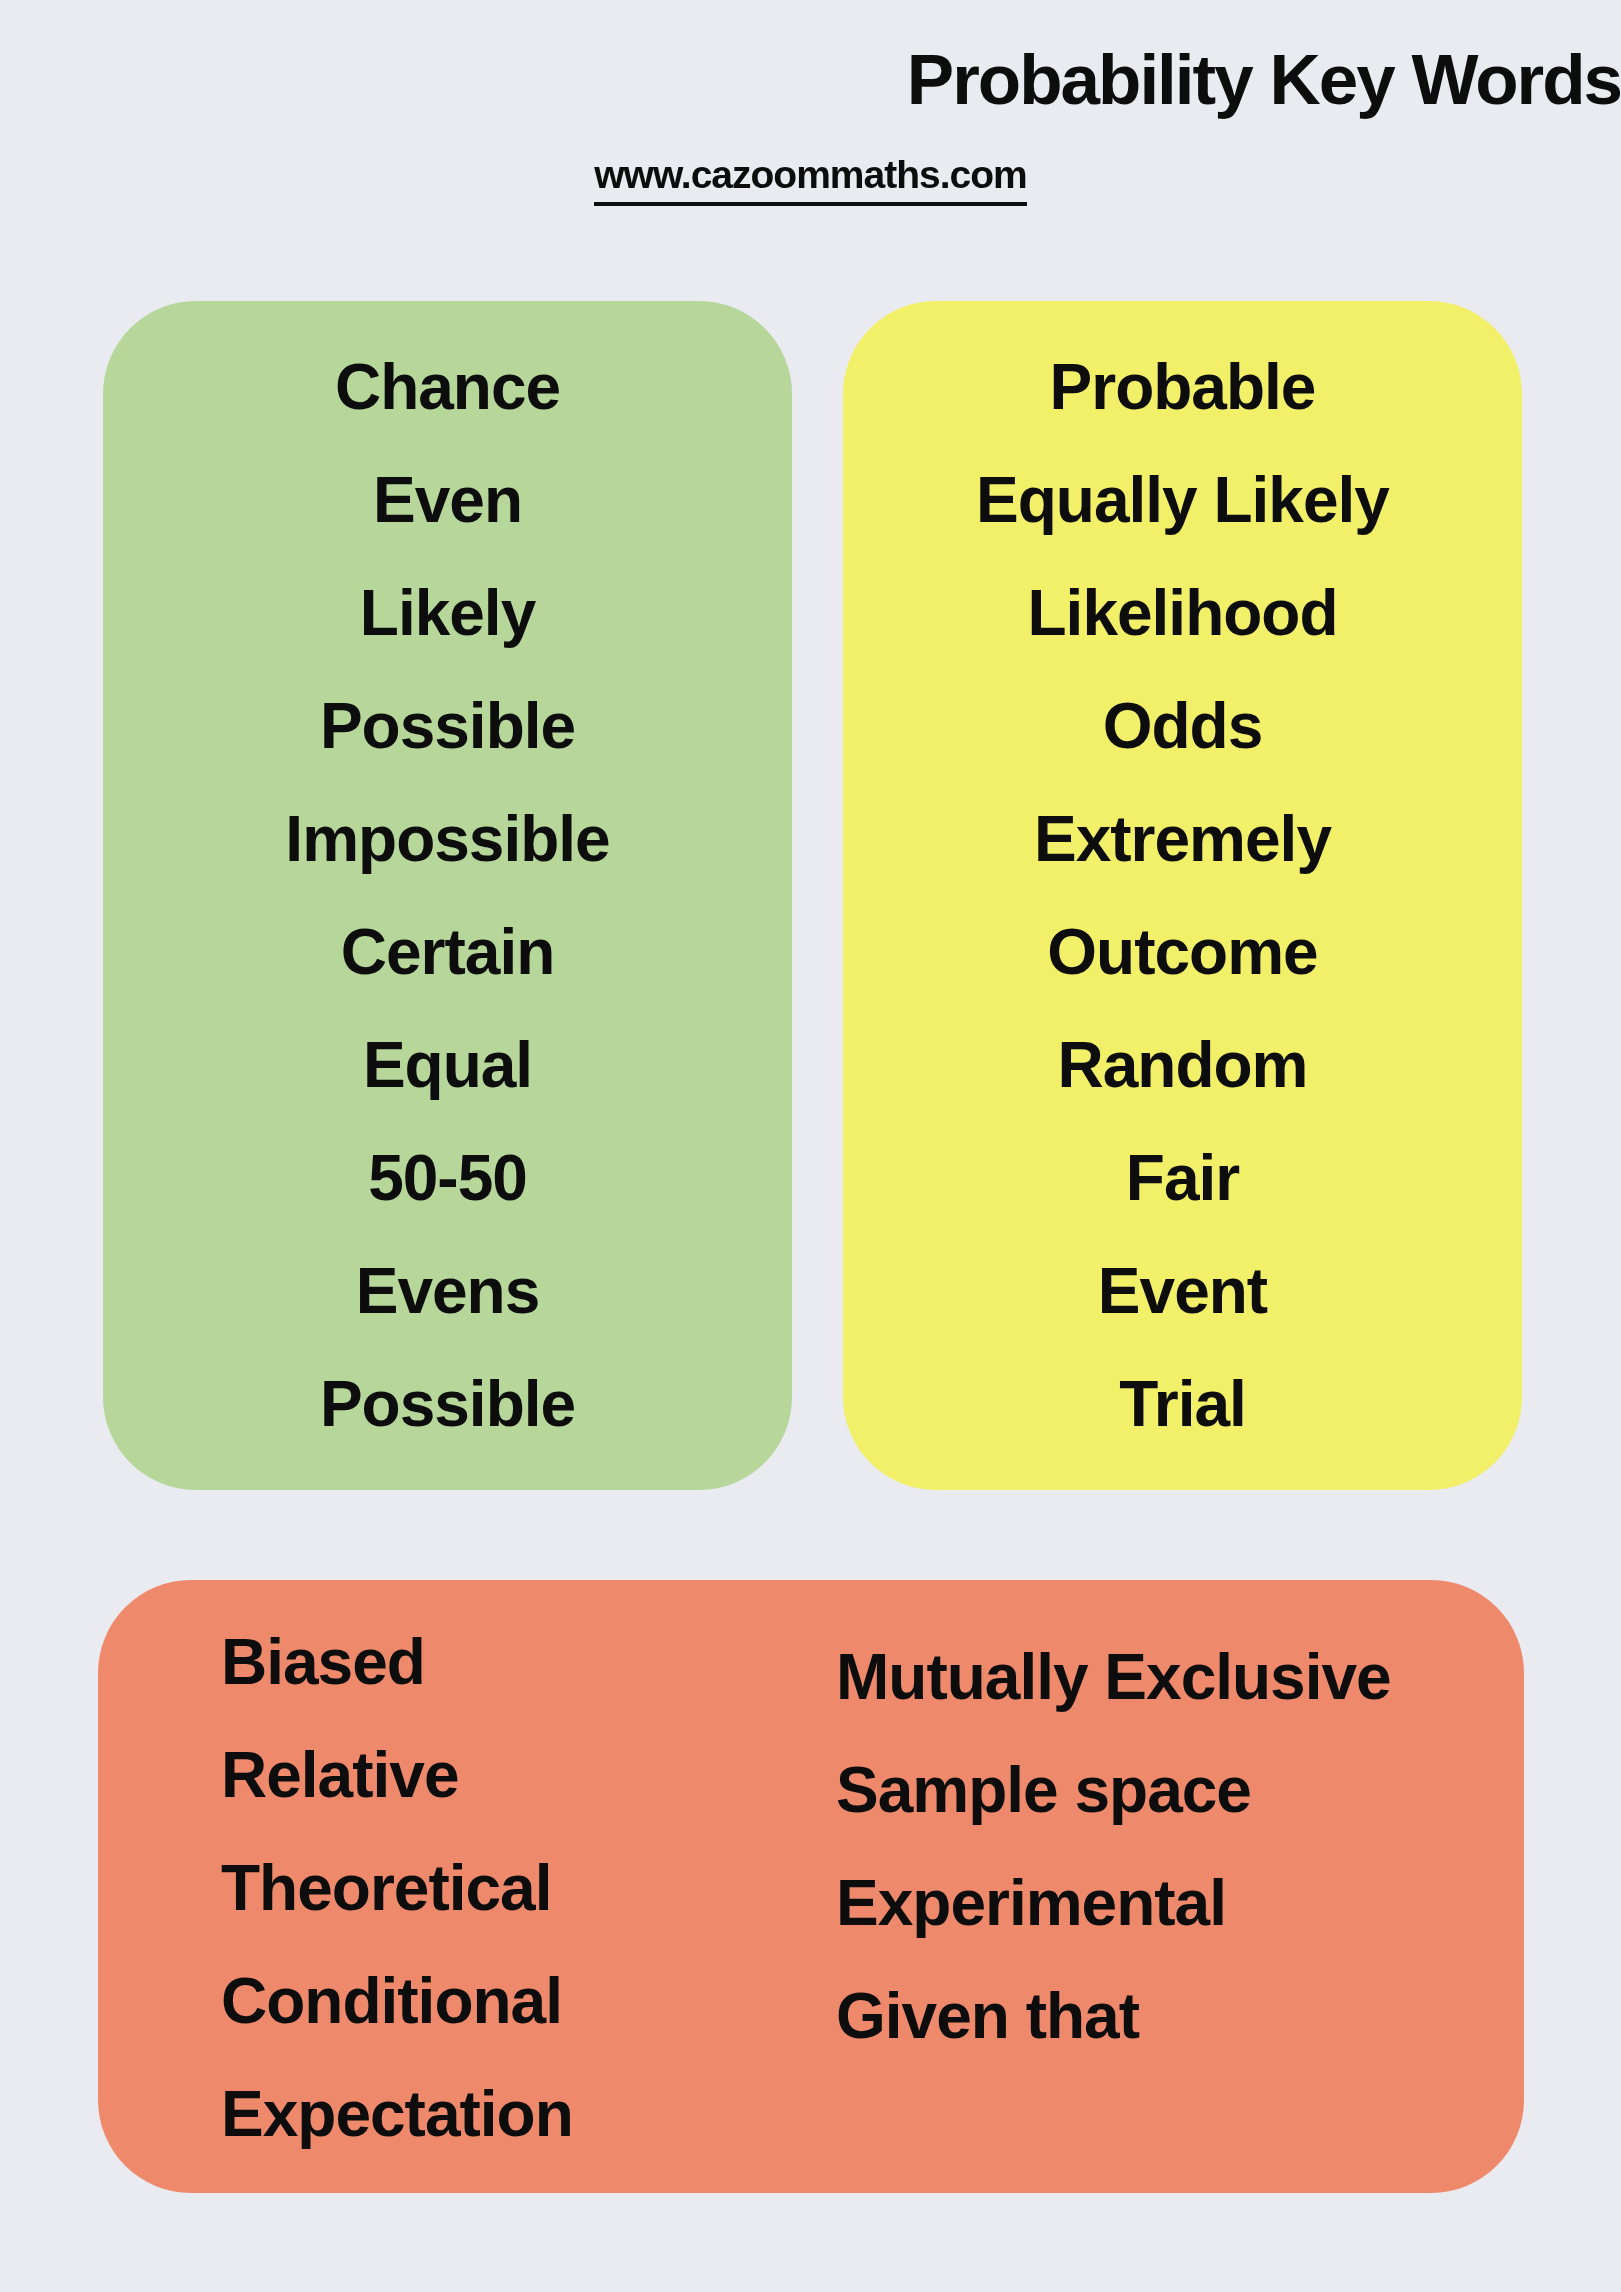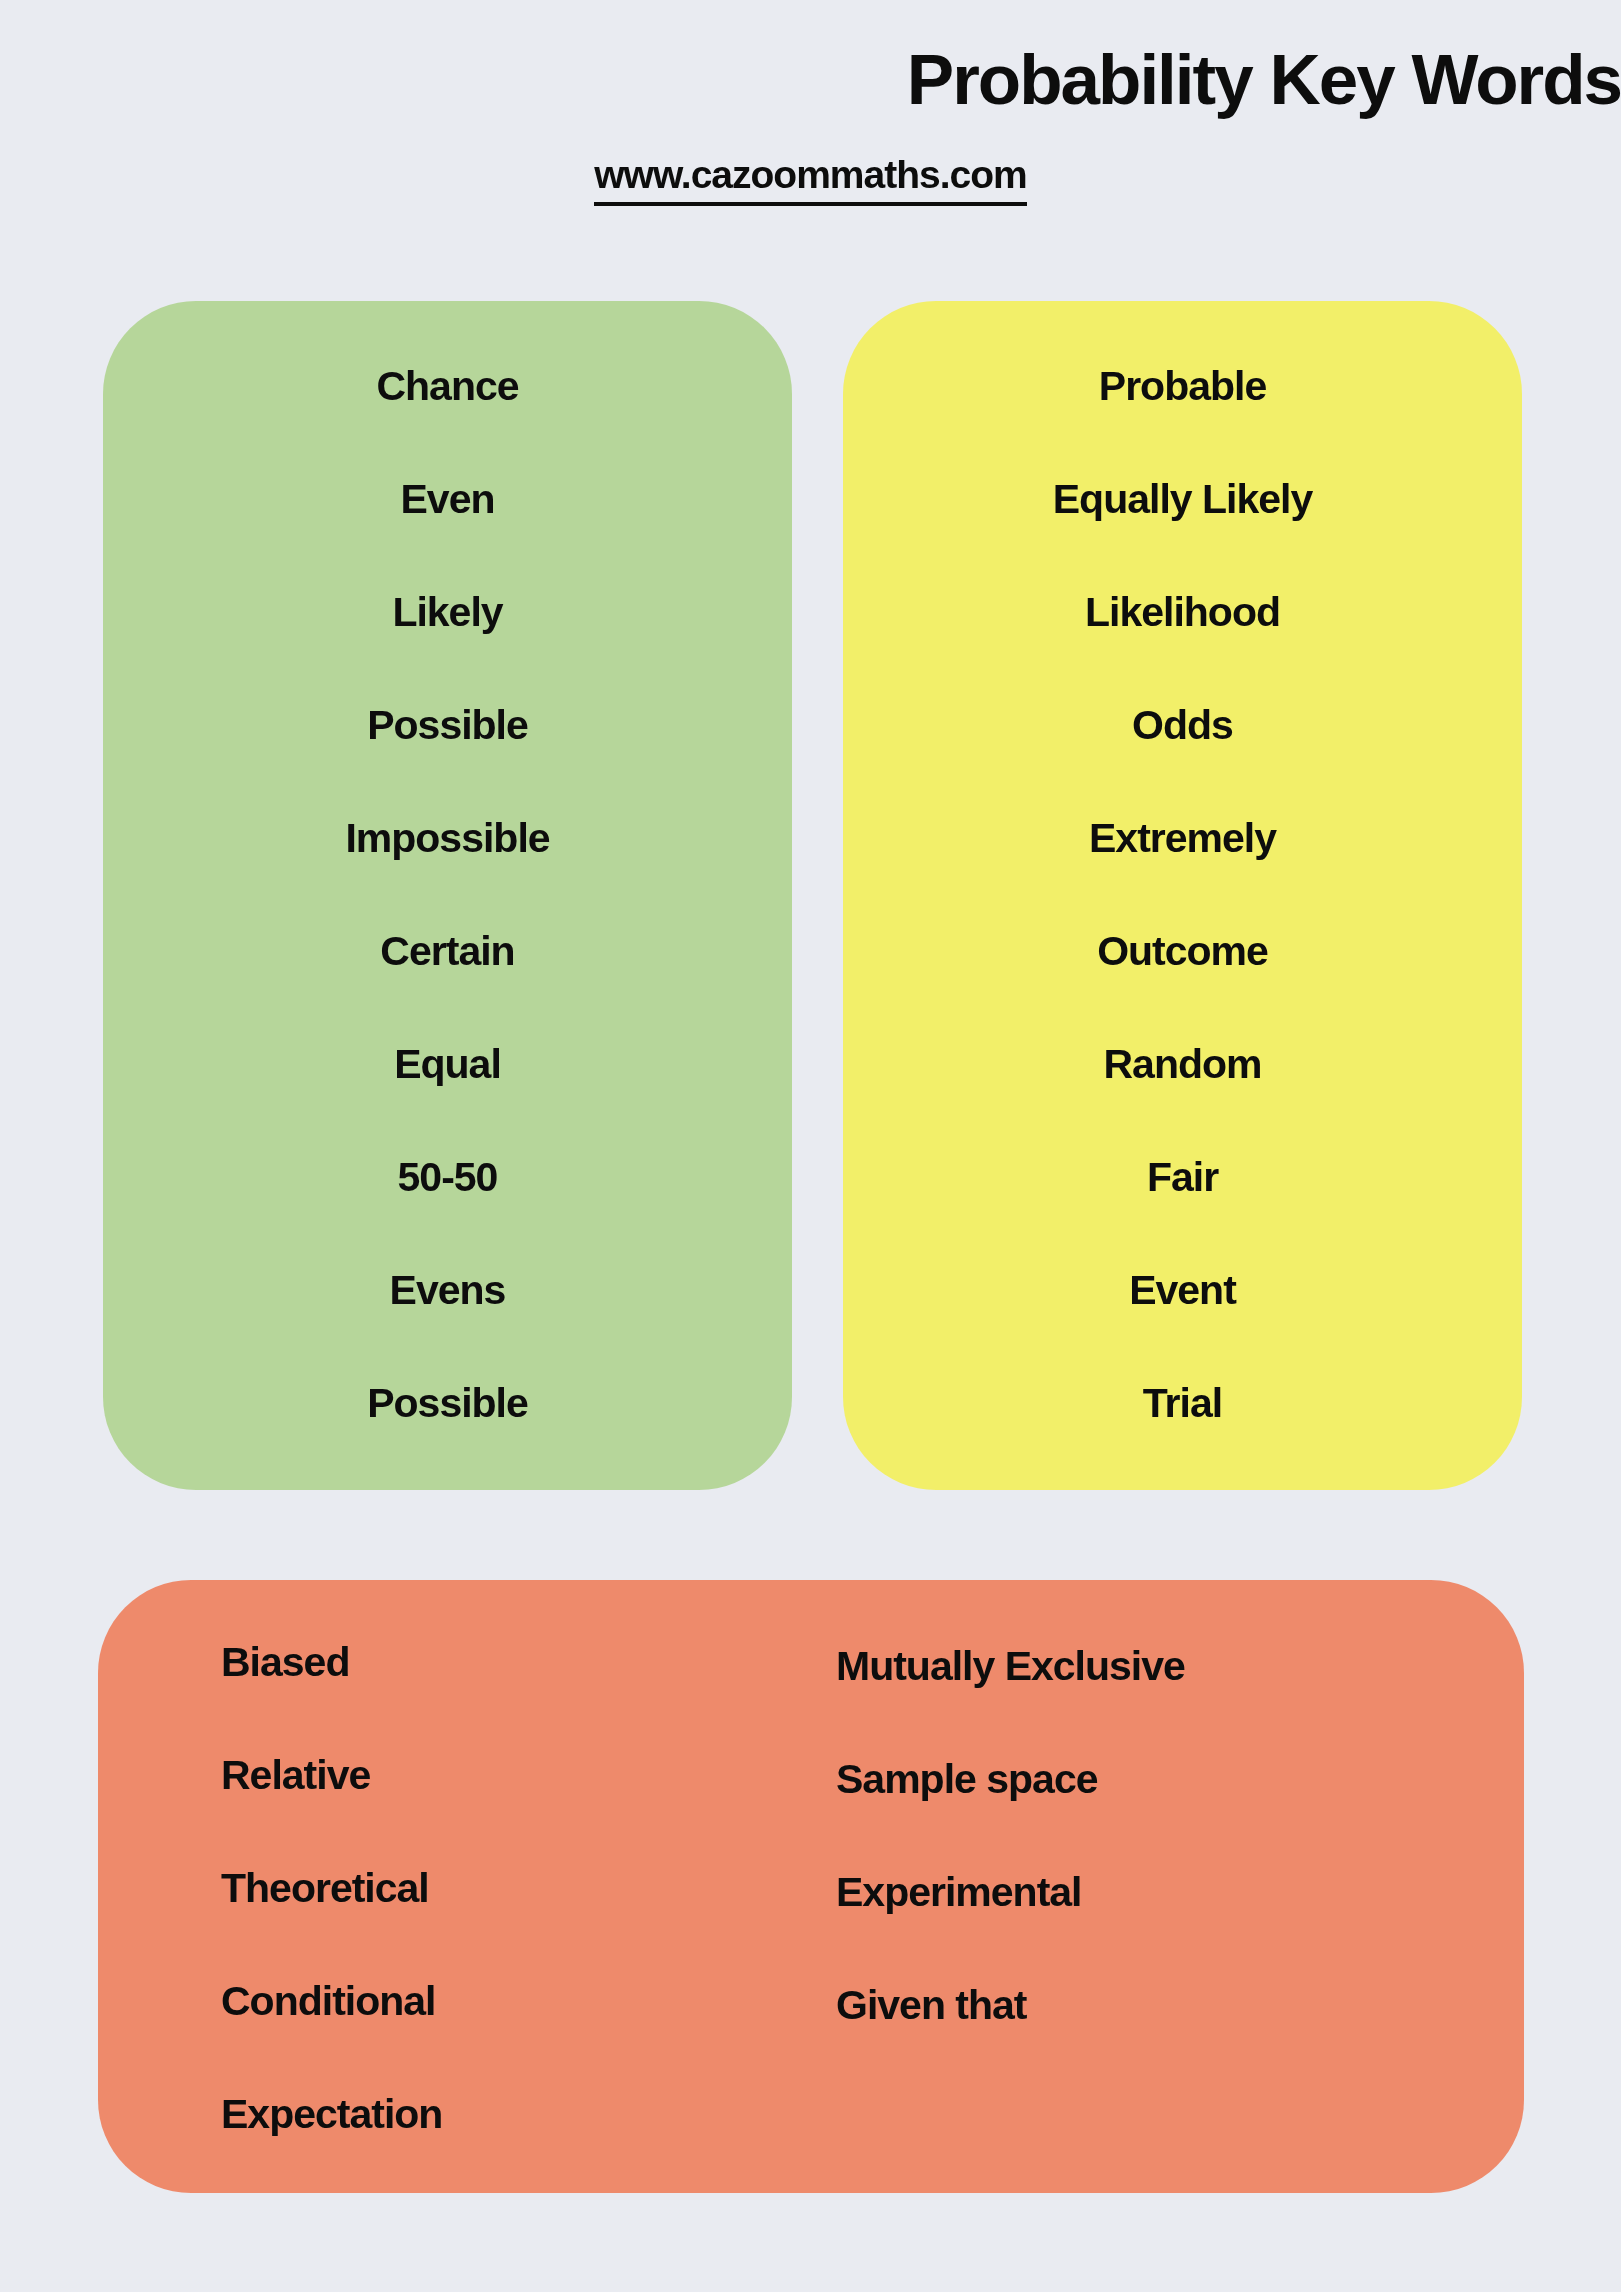--- a/index.html
+++ b/index.html
@@ -41,28 +41,28 @@
     border-radius:93px;
   }
   .box-green  { left:103px; top:301px;  width:689px;  height:1189px; background:#b6d69a; }
   .box-yellow { left:843px; top:301px;  width:679px;  height:1189px; background:#f2ef69; }
   .box-red    { left:98px; top:1580px; width:1426px; height:613px;  background:#ee8a6b; }
   .word-list { position:absolute; }
   .word {
     height:113px;
     display:flex;
     align-items:center;
-    font-size:41px;
+    font-size:64px;
     letter-spacing:-1px;
     white-space:nowrap;
   }
   .list-center { left:0; right:0; top:29px; }
   .list-center .word { justify-content:center; }
   .list-left-col  { left:123px; top:25.5px; }
-  .list-right-col { left:738px; top:30px; }
+  .list-right-col { left:738px; top:40px; }
   .list-left-col .word, .list-right-col .word { justify-content:flex-start; }
 </style>
 </head>
 <body>
 
 <div class="page">
 
   <h1 class="title">Probability Key Words</h1>
 
   <div class="url-wrap">

